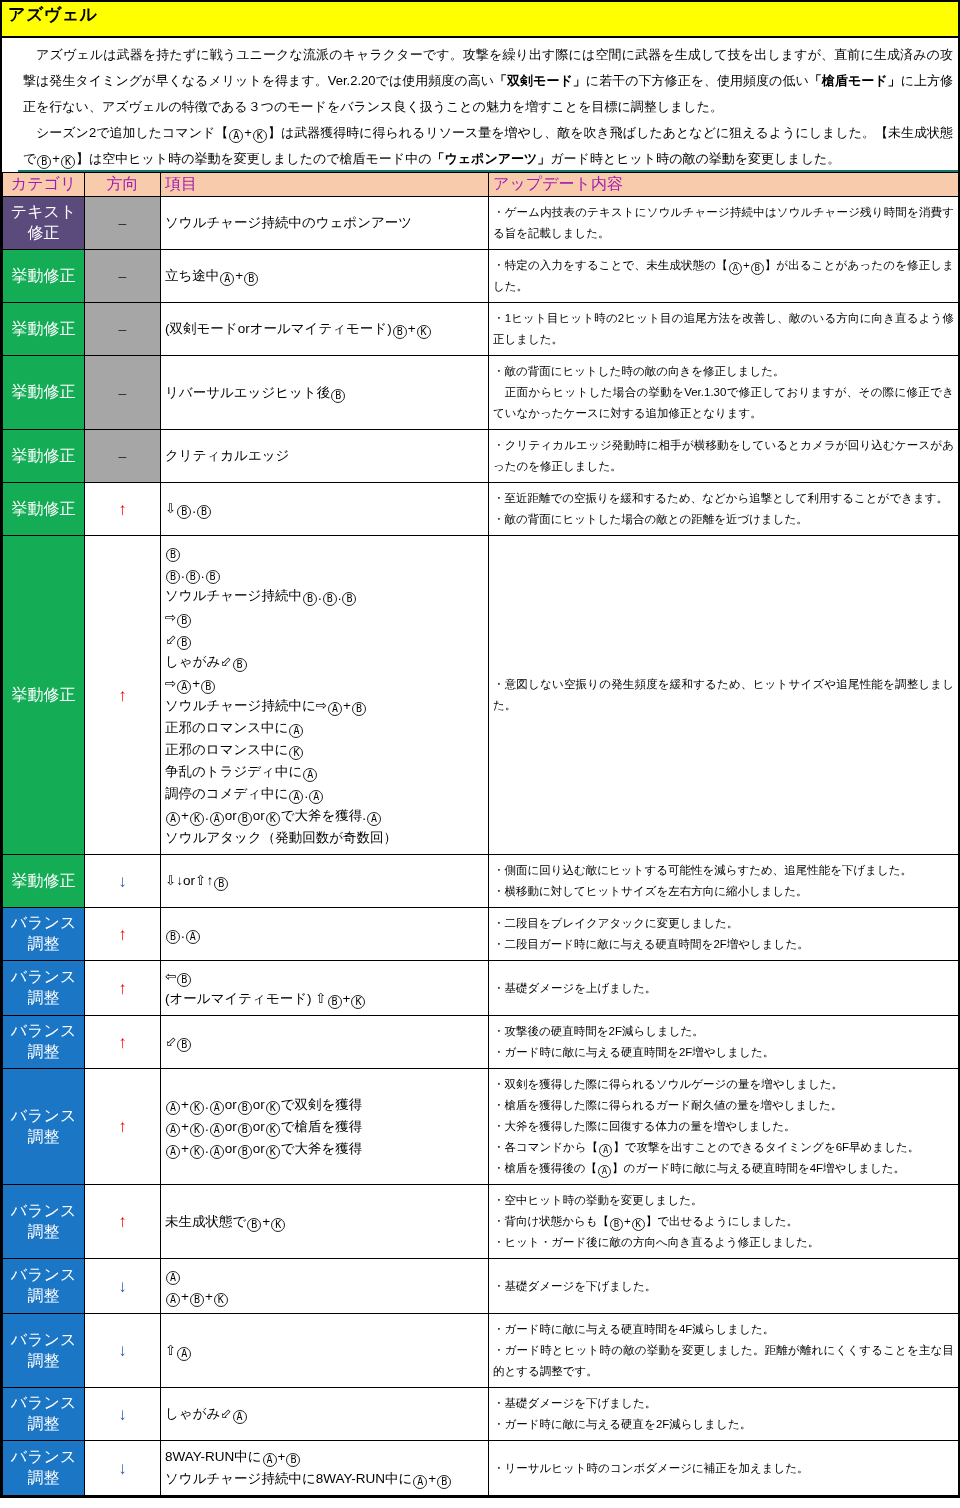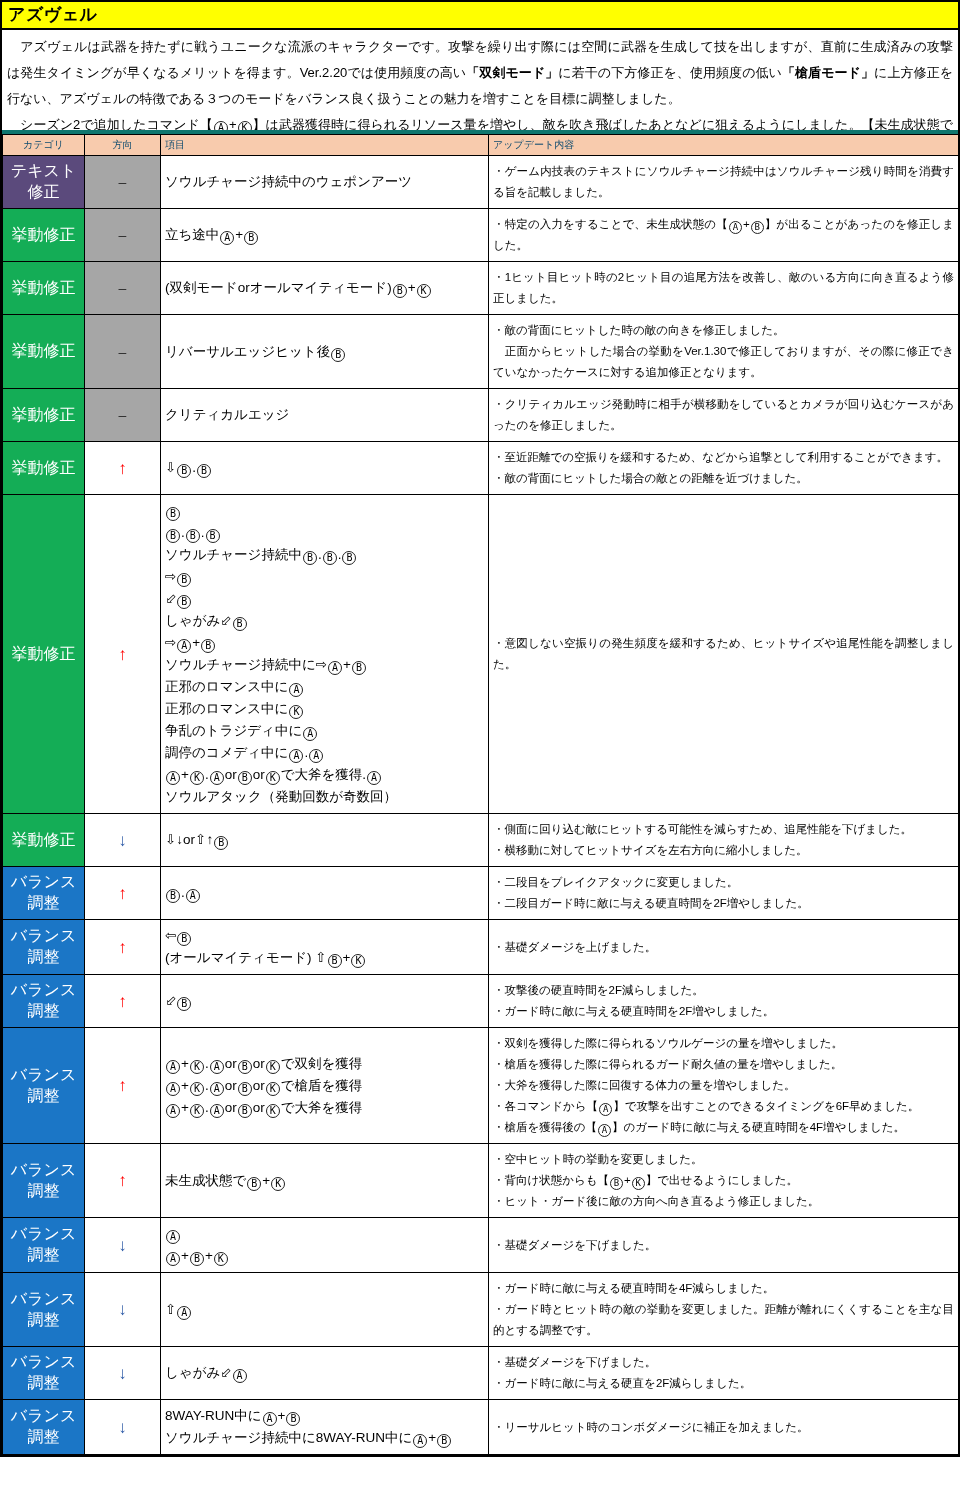--- a/index.html
+++ b/index.html
@@ -17,53 +17,54 @@
   body{
     width:960px;
     font-family:"Liberation Sans","DejaVu Sans",sans-serif;
     color:#000;
     -webkit-font-smoothing:antialiased;
   }
   .sheet{width:960px;border:2px solid #000;}
   .title-bar{
     background:var(--title-bg);
     border-bottom:2px solid #000;
-    height:28px;
+    height:36px;
     line-height:25px;
     font-size:17px;
     font-weight:bold;
     padding:0 6px;
     letter-spacing:.5px;
   }
   .intro{
-    height:104px;
+    height:134px;
     padding:4px 5px 0 5px;
     font-size:13px;
     line-height:26px;
     overflow:hidden;
-    border-bottom:4px solid #0f766e;
+    border-bottom:2px solid #0f766e;
+    margin-left:16px;
   }
   .intro .para{text-align:justify;}
   .b{font-weight:bold;}
   table.patch{
     border-collapse:collapse;
     table-layout:fixed;
     width:956px;
   }
   table.patch col.c1{width:82px;}
   table.patch col.c2{width:76px;}
   table.patch col.c3{width:328px;}
   table.patch col.c4{width:470px;}
   table.patch th, table.patch td{border:1px solid #000;vertical-align:middle;}
   thead th{
     background:var(--header-bg);
     height:21px;
-    font-size:10px;
+    font-size:16px;
     font-weight:normal;
-    color:#0c4a6e;
+    color:#a21caf;
     padding:1px 4px;
   }
   th.center{text-align:center;}
   th.left{text-align:left;}
   td{height:52px;}
   td.cat{
     color:#fff;
     text-align:center;
     font-size:16px;
     padding:2px;

